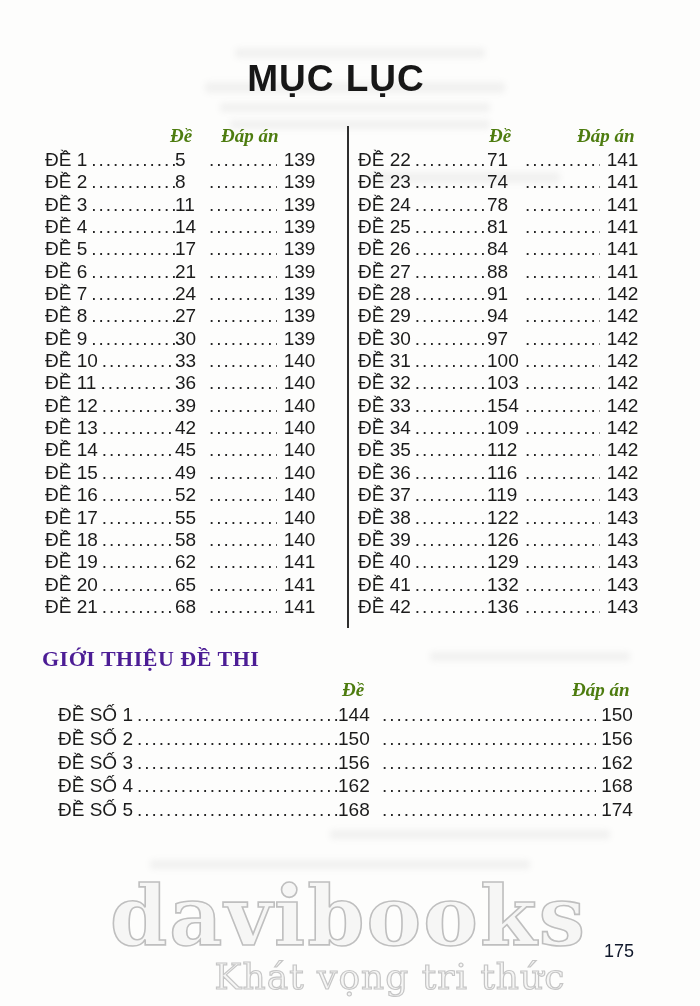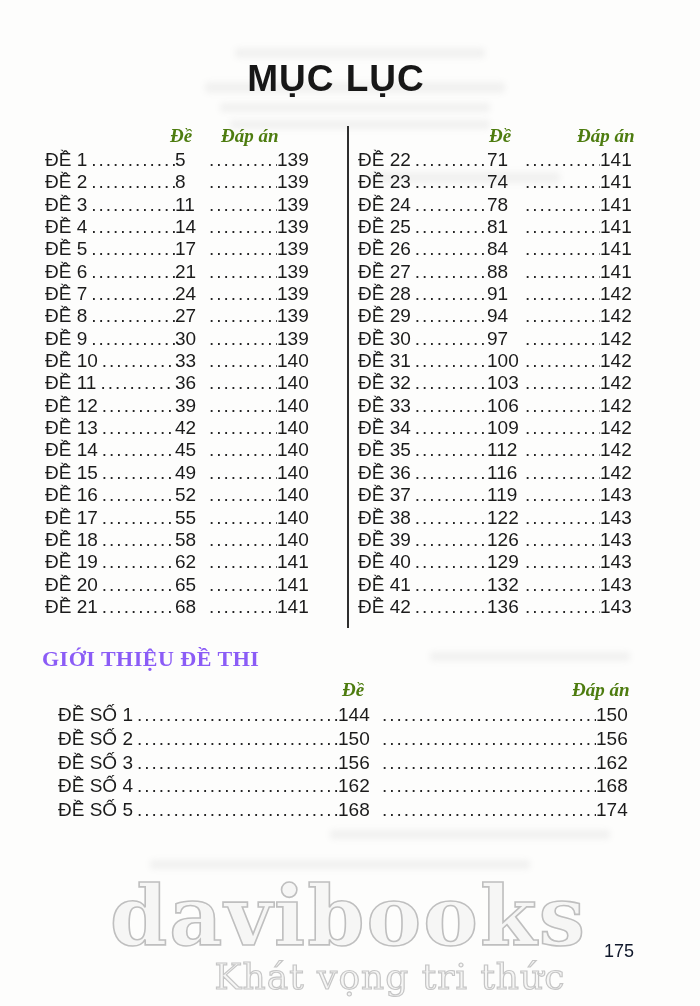--- a/index.html
+++ b/index.html
@@ -39,21 +39,21 @@
   }
   .rows-intro .trow{line-height:23.8px;height:23.8px;}
   .lwrap{display:flex;align-items:baseline;overflow:hidden;flex:0 0 auto;}
   .lbl{flex:0 0 auto;}
   .dots{
     flex:1 1 0;overflow:hidden;white-space:nowrap;
     letter-spacing:2px;color:#242424;min-width:0;
     padding:0 3px 0 4px;
   }
   .pg{flex:0 0 auto;text-align:left;}
-  .ans{flex:0 0 auto;text-align:left;}
+  .ans{flex:0 0 auto;text-align:center;}
 
   .rows-left{left:45px;top:149px;width:277px;}
   .rows-left .lwrap{width:130px;}
   .rows-left .pg{width:30px;}
   .rows-left .ans{width:45px;}
 
   .rows-right{left:358px;top:149px;width:287px;}
   .rows-right .lwrap{width:129px;}
   .rows-right .pg{width:34px;}
   .rows-right .ans{width:45px;}
@@ -67,21 +67,21 @@
   .vdivider{
     position:absolute;left:347px;top:126px;
     width:2px;height:502px;background:#2e2e2e;
   }
 
   
   .section-heading{
     position:absolute;left:42px;top:646px;
     font-family:"Liberation Serif", serif;
     font-weight:700;font-size:22px;letter-spacing:.5px;
-    color:#8b5cf6;
+    color:#4c1d95;
   }
 
   
   .pageno{
     position:absolute;left:604px;top:941px;
     font-size:18px;color:#0f172a;
   }
 
   
   .wm{
@@ -413,21 +413,21 @@
         </div>
         <span class="pg">103</span>
         <span class="dots">........................................................................................................................</span>
         <span class="ans">142</span>
       </div>
       <div class="trow">
         <div class="lwrap">
           <span class="lbl">ĐỀ 33</span>
           <span class="dots">........................................................................................................................</span>
         </div>
-        <span class="pg">106</span>
+        <span class="pg">154</span>
         <span class="dots">........................................................................................................................</span>
         <span class="ans">142</span>
       </div>
       <div class="trow">
         <div class="lwrap">
           <span class="lbl">ĐỀ 34</span>
           <span class="dots">........................................................................................................................</span>
         </div>
         <span class="pg">109</span>
         <span class="dots">........................................................................................................................</span>

